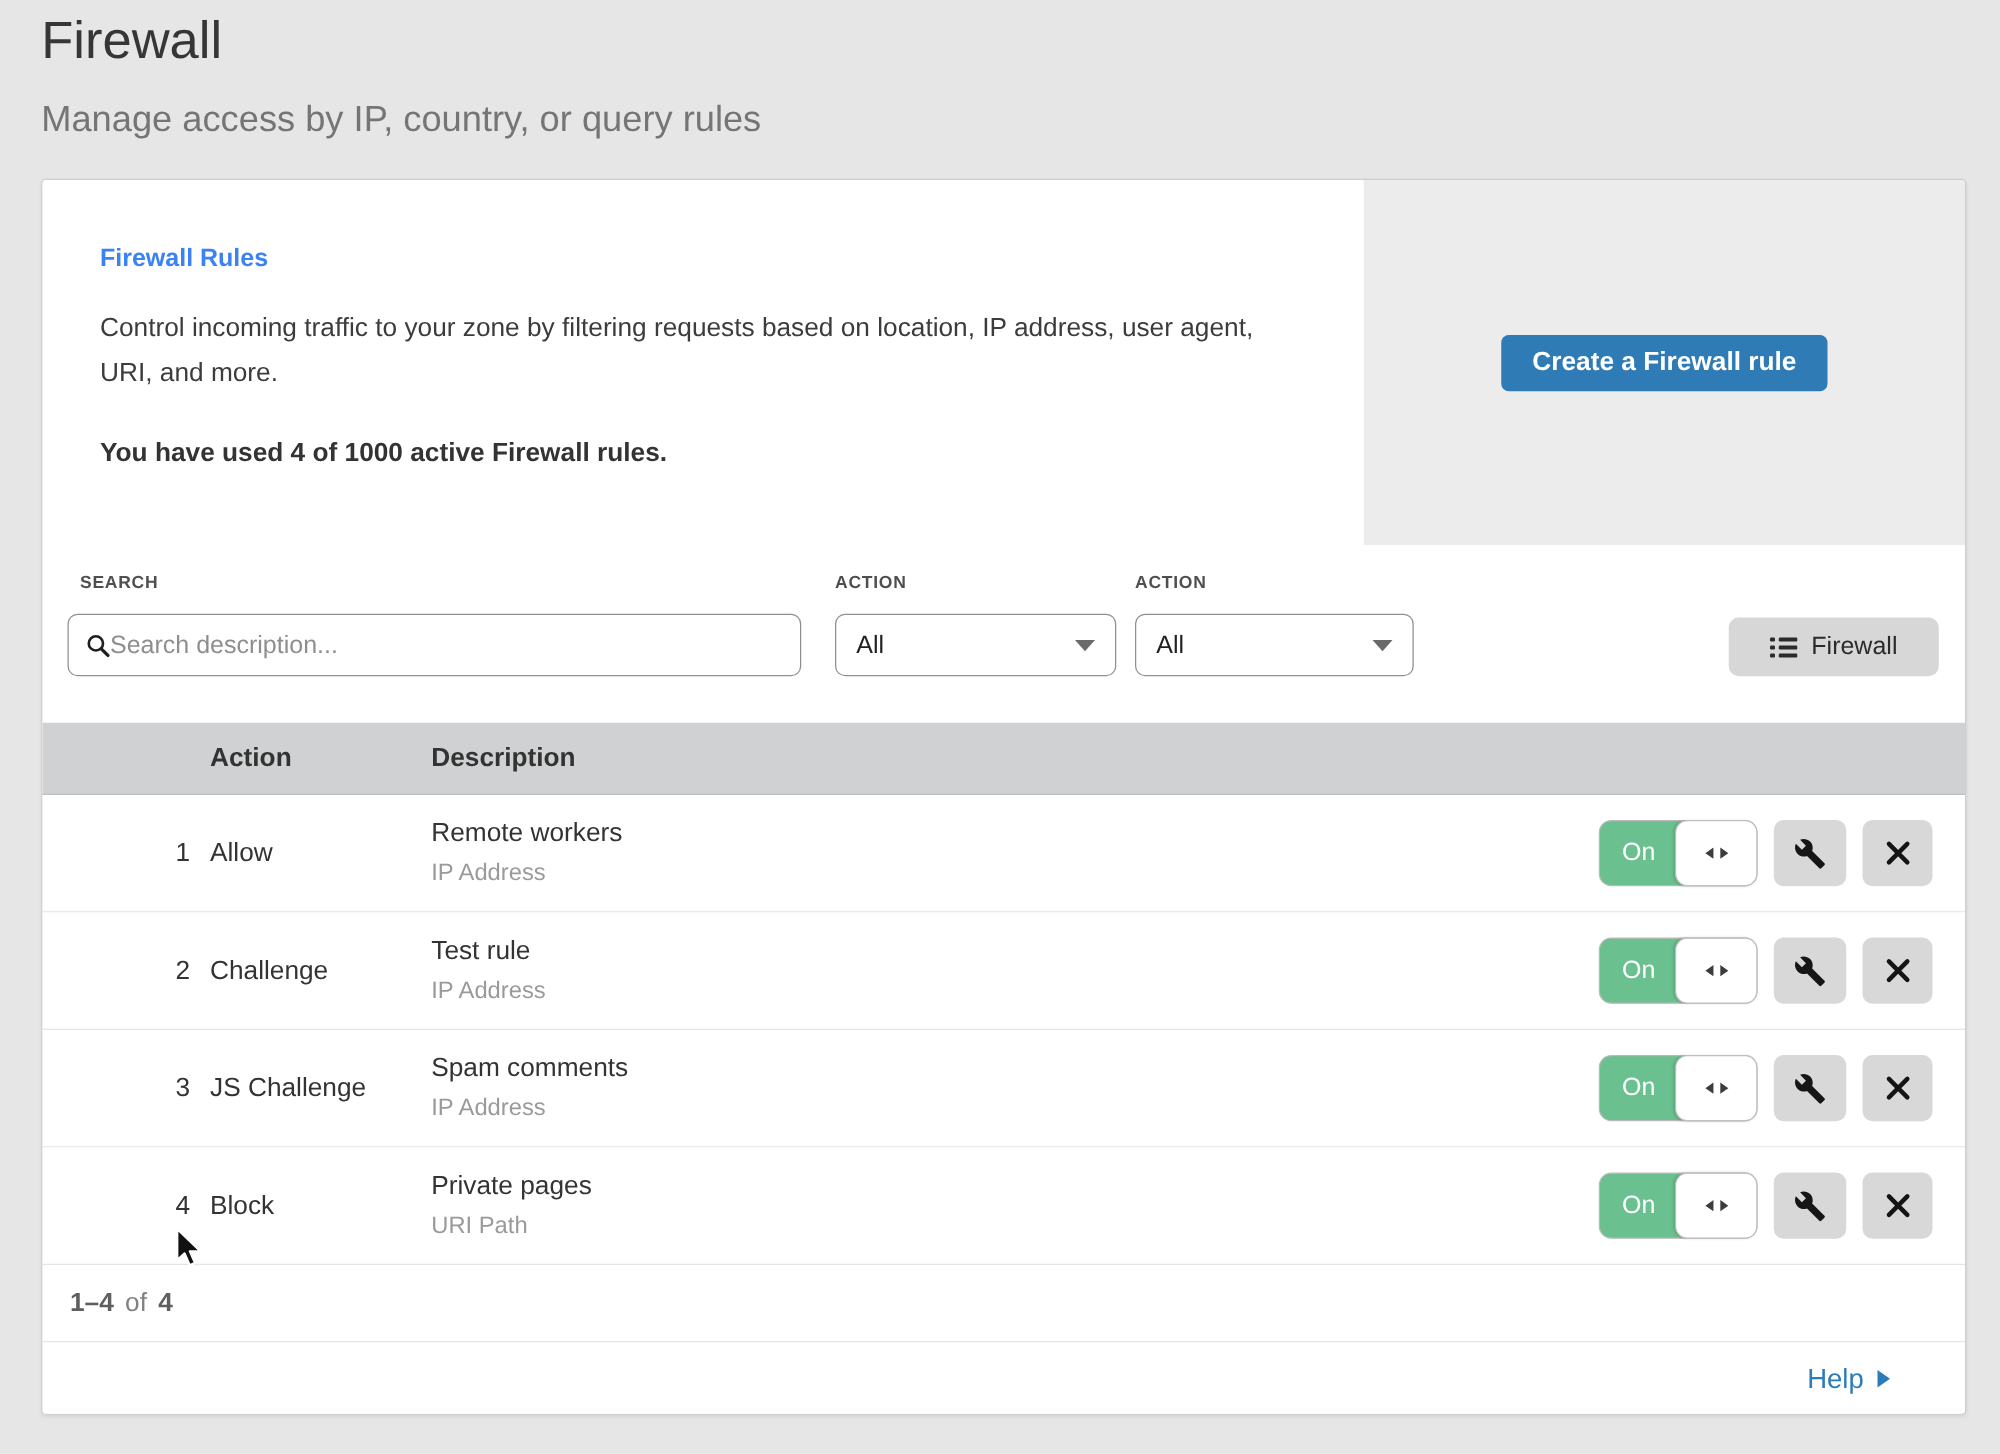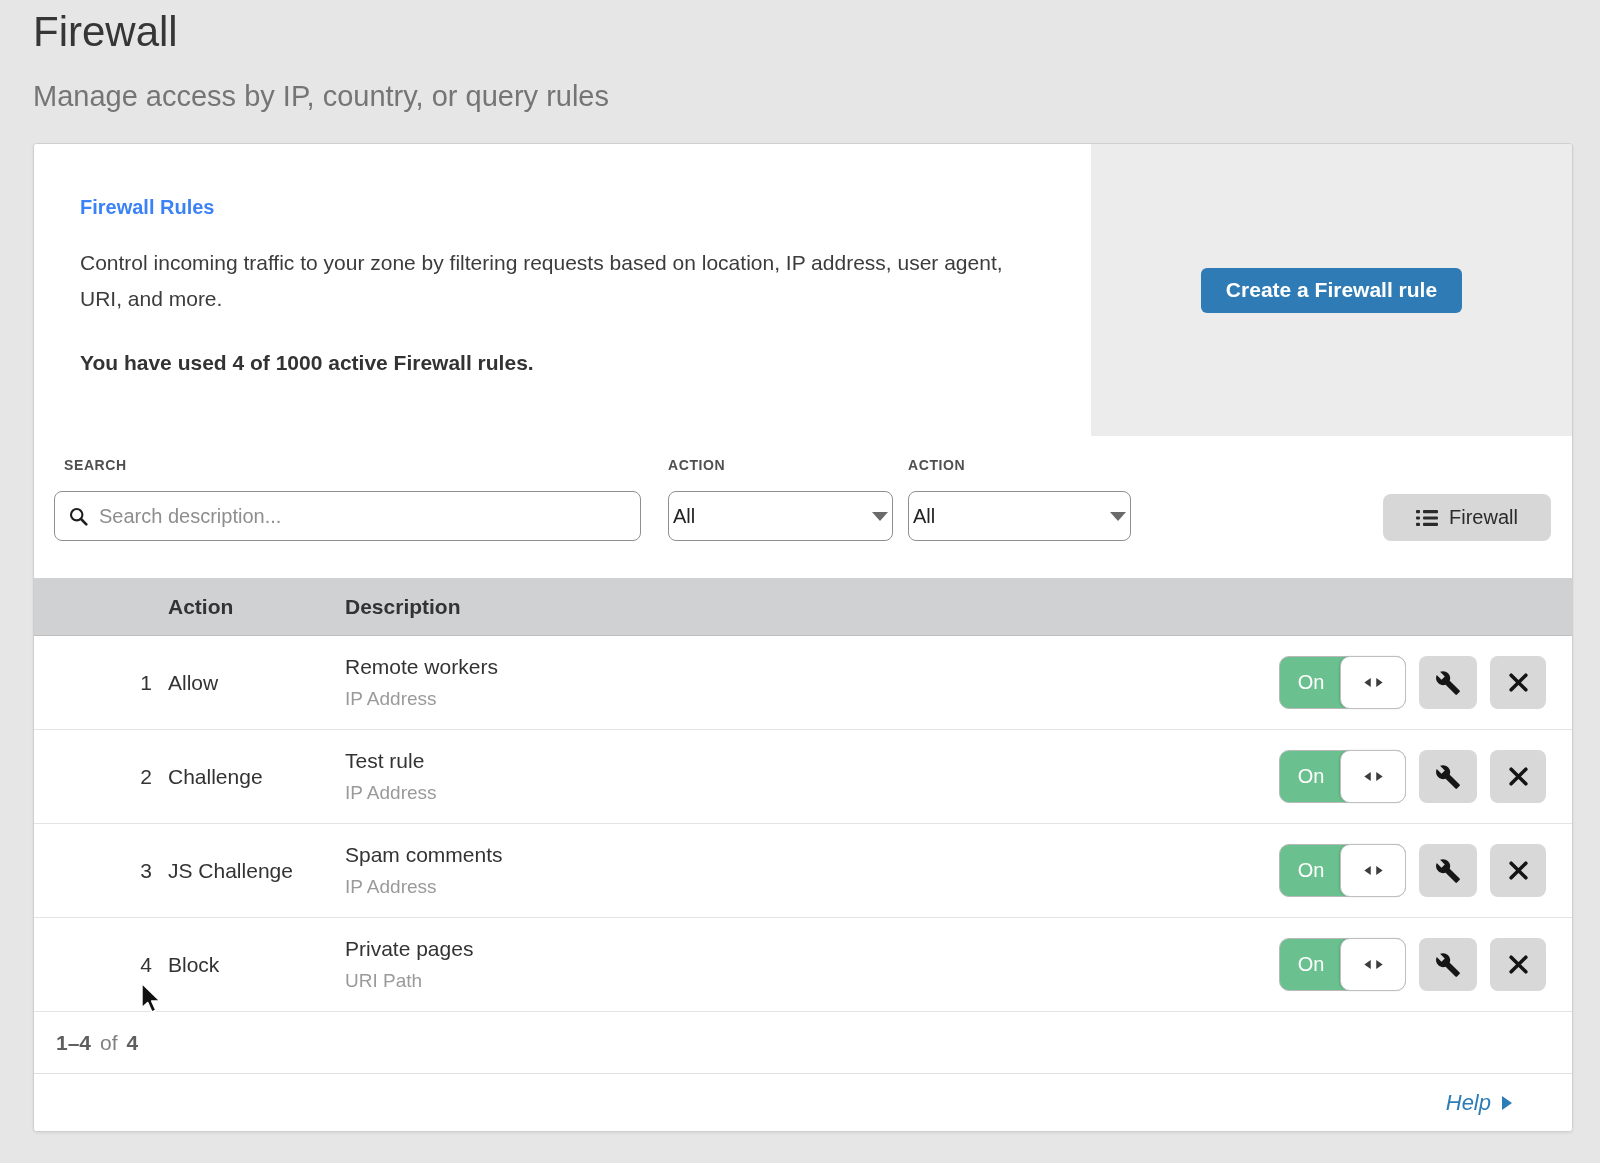--- a/index.html
+++ b/index.html
@@ -64,30 +64,30 @@
   .lbl-status { left: 634px; }
   .lbl-action { left: 874px; }
 
   .search-box {
     position: absolute; left: 20px; top: 55px;
     width: 587px; height: 50px;
     background: #fff; border: 1.5px solid #8f8f8f; border-radius: 8px;
     display: flex; align-items: center; padding: 0 14px;
   }
   .search-box input {
-    flex: 1; margin-left: 11px; border: none; outline: none;
+    flex: 1; border: none; outline: none;
     font-family: inherit; font-size: 20px; color: #333; background: transparent;
   }
   .search-box input::placeholder { color: #8e8e8e; }
 
   .select {
     position: absolute; top: 55px; height: 50px;
     background: #fff; border: 1.5px solid #8f8f8f; border-radius: 8px;
     display: flex; align-items: center; justify-content: space-between;
-    padding: 0 4px; font-size: 20px; color: #222; cursor: pointer;
+    padding: 0 16px; font-size: 20px; color: #222; cursor: pointer;
   }
   .sel-status { left: 634px; width: 225px; }
   .sel-action { left: 874px; width: 223px; }
   .caret-down {
     width: 0; height: 0;
     border-left: 8px solid transparent; border-right: 8px solid transparent;
     border-top: 9px solid #6a6a6a;
   }
 
   .ordering-btn {
@@ -148,21 +148,20 @@
     height: 62px; border-bottom: 1px solid #e0e0e0; background: #fff;
     display: flex; align-items: center; padding-left: 22px;
     font-size: 21px;
   }
   .pg-strong { font-weight: 700; color: #5f5f5f; }
   .pg-of { margin: 0 9px; color: #808080; }
   .card-footer {
     height: 57px; background: #fff;
     display: flex; align-items: center; justify-content: flex-end;
     padding-right: 60px;
-    font-style: italic;
   }
   .help-link {
     display: flex; align-items: center; gap: 11px;
     color: #2c7cb8; font-size: 22px; text-decoration: none; cursor: pointer;
   }
   .help-arrow {
     width: 0; height: 0;
     border-top: 7px solid transparent; border-bottom: 7px solid transparent;
     border-left: 10px solid #2c7cb8;
   }

